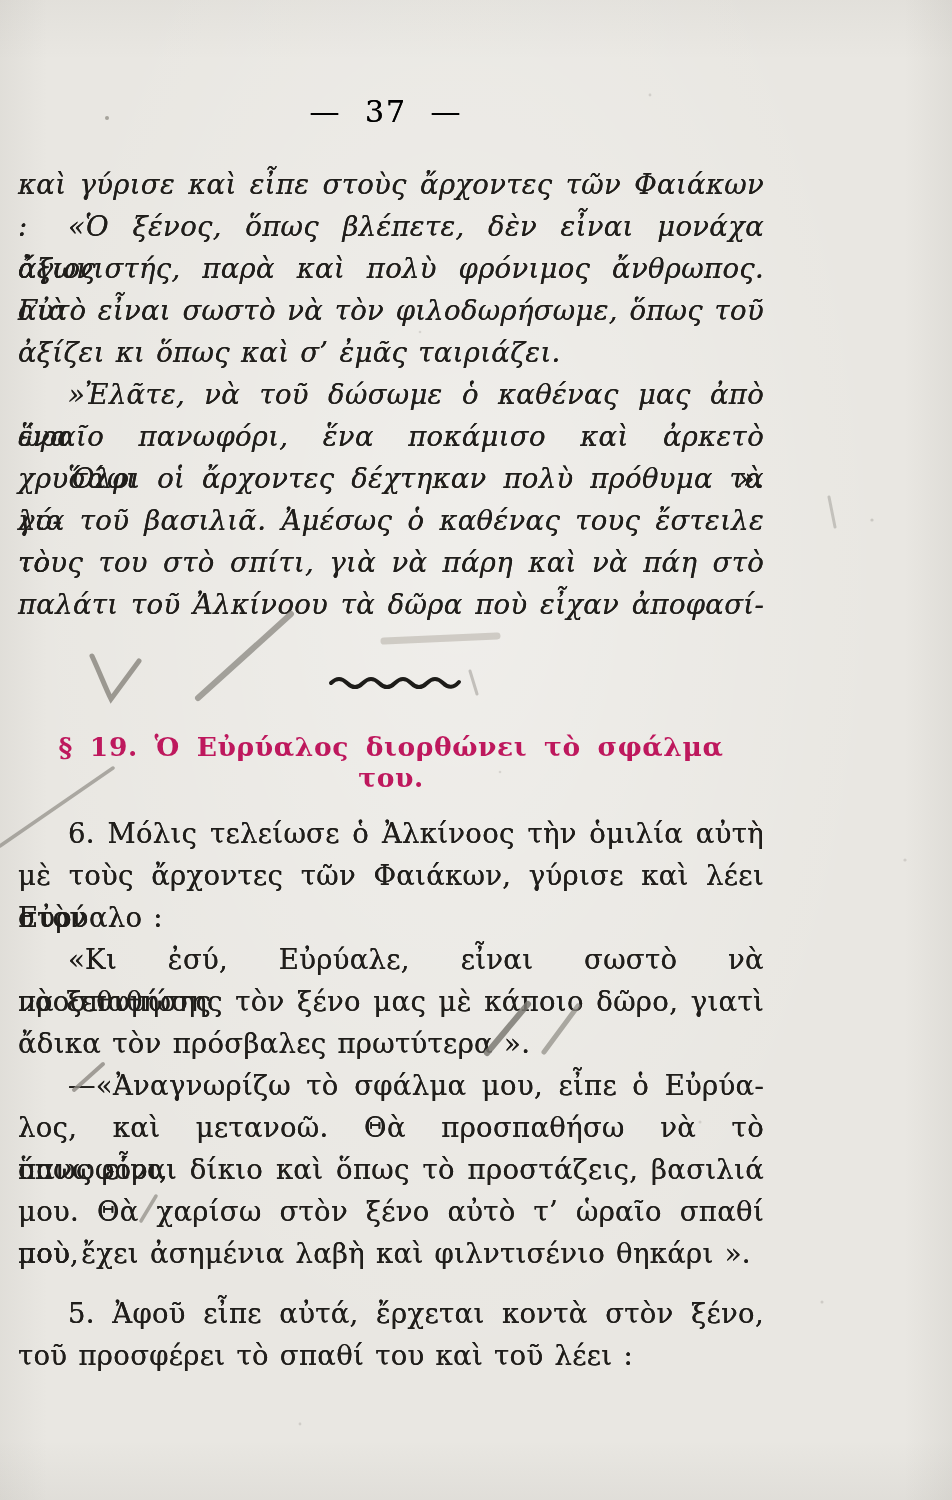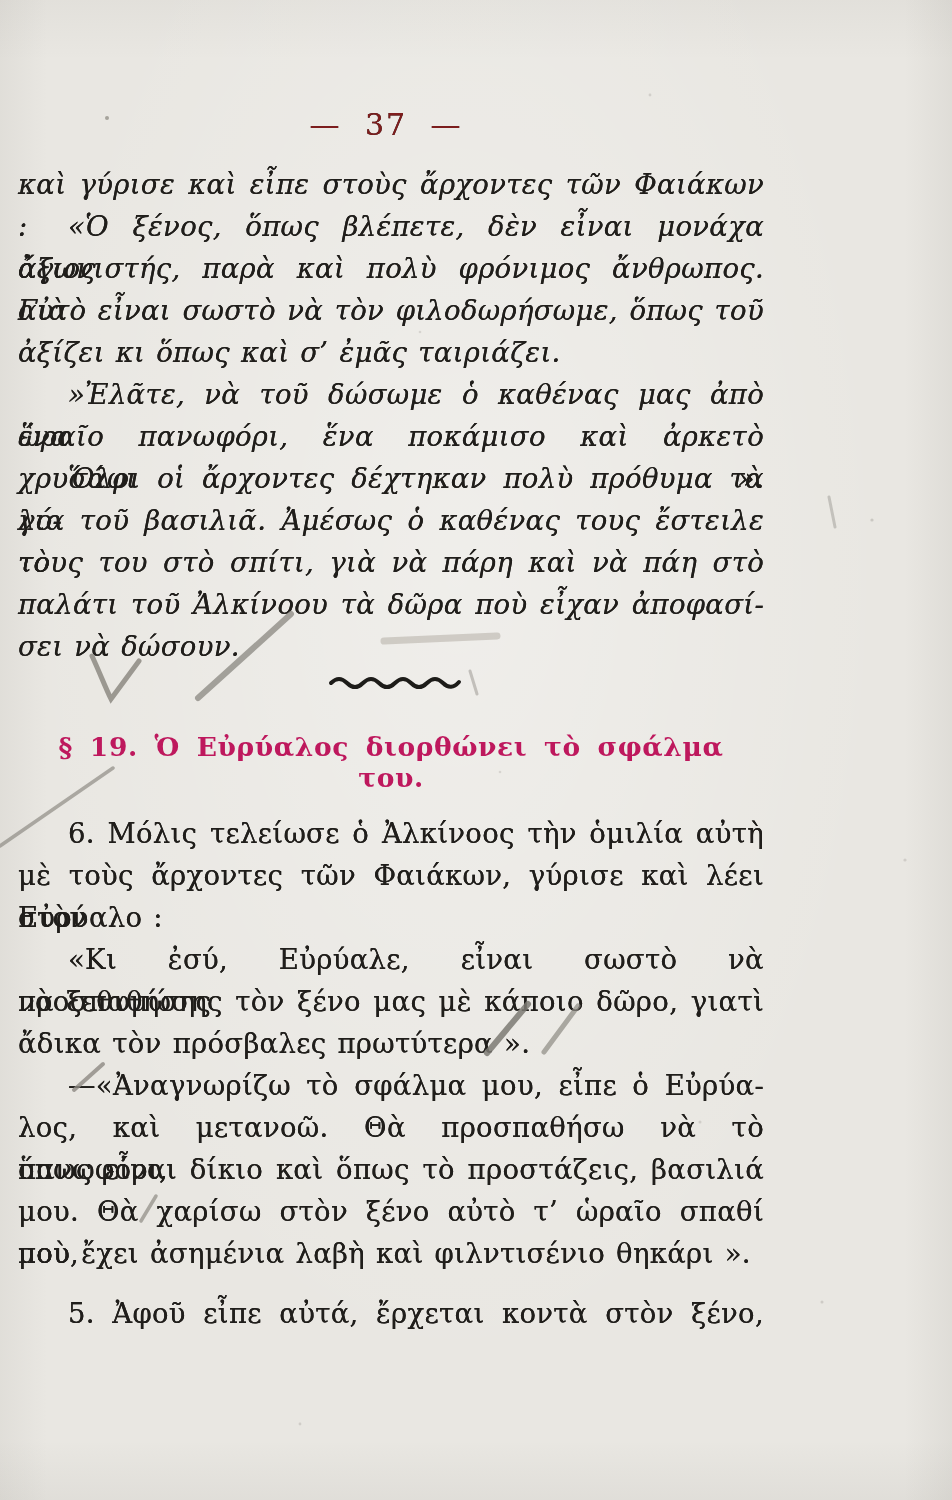--- a/index.html
+++ b/index.html
@@ -8,23 +8,23 @@
     background-color:#e9e7e2;
     background-image:
       radial-gradient(ellipse at 48% 38%, rgba(255,255,255,.30), rgba(255,255,255,0) 62%),
       linear-gradient(90deg, rgba(60,55,45,.05), rgba(0,0,0,0) 5%, rgba(0,0,0,0) 95%, rgba(60,55,45,.06)),
       linear-gradient(180deg, rgba(60,55,45,.04), rgba(0,0,0,0) 4%, rgba(0,0,0,0) 96%, rgba(60,55,45,.05));
     font-family:"DejaVu Serif","Liberation Serif",serif;
     color:#201e1b;
   }
   .page{position:absolute;inset:0;}
   .page-number{
-    position:absolute;top:107px;left:0;width:772px;
+    position:absolute;top:94px;left:0;width:772px;
     text-align:center;font-size:30px;letter-spacing:2px;word-spacing:12px;
-    color:#7f1d1d;text-shadow:0 0 .5px #1c1b19;
+    color:#000000;text-shadow:0 0 .5px #1c1b19;
   }
   .textblock{position:absolute;left:18px;width:746px;font-size:27.5px;line-height:42px;
     letter-spacing:.3px;word-spacing:2px;color:#201e1b;text-shadow:0 0 .45px #201e1b;}
   .block-prev{top:163px;font-style:italic;}
   .block-p1{top:812px;}
   .block-p2{top:1292px;}
   .ln{height:42px;white-space:nowrap;text-align:left;}
   .ln.j{white-space:normal;text-align:justify;text-align-last:justify;}
   .ln.ind{text-indent:50px;}
   .section-heading{
@@ -46,41 +46,41 @@
     <div class="ln j ind">«Ὁ ξένος, ὅπως βλέπετε, δὲν εἶναι μονάχα ἄξιος</div>
     <div class="ln j">ἀγωνιστής, παρὰ καὶ πολὺ φρόνιμος ἄνθρωπος. Γιὰ</div>
     <div class="ln j">αὐτὸ εἶναι σωστὸ νὰ τὸν φιλοδωρήσωμε, ὅπως τοῦ</div>
     <div class="ln">ἀξίζει κι ὅπως καὶ σ’ ἐμᾶς ταιριάζει.</div>
     <div class="ln j ind">»Ἐλᾶτε, νὰ τοῦ δώσωμε ὁ καθένας μας ἀπὸ ἕνα</div>
     <div class="ln j">ὡραῖο πανωφόρι, ἕνα ποκάμισο καὶ ἀρκετὸ χρυσάφι ».</div>
     <div class="ln j ind">Ὅλοι οἱ ἄρχοντες δέχτηκαν πολὺ πρόθυμα τὰ λό-</div>
     <div class="ln j">για τοῦ βασιλιᾶ. Ἀμέσως ὁ καθένας τους ἔστειλε τὸ</div>
     <div class="ln j">τους του στὸ σπίτι, γιὰ νὰ πάρη καὶ νὰ πάη στὸ</div>
     <div class="ln j">παλάτι τοῦ Ἀλκίνοου τὰ δῶρα ποὺ εἶχαν ἀποφασί-</div>
-    <div class="ln">σει νὰ δώσουν.</div>
   </div>
 
   <div class="section-heading">§ 19. Ὁ Εὐρύαλος διορθώνει τὸ σφάλμα του.</div>
 
   <div class="textblock block-p1">
     <div class="ln j ind">6. Μόλις τελείωσε ὁ Ἀλκίνοος τὴν ὁμιλία αὐτὴ</div>
     <div class="ln j">μὲ τοὺς ἄρχοντες τῶν Φαιάκων, γύρισε καὶ λέει στὸν</div>
     <div class="ln">Εὐρύαλο :</div>
     <div class="ln j ind">«Κι ἐσύ, Εὐρύαλε, εἶναι σωστὸ νὰ προσπαθήσης</div>
     <div class="ln j">νὰ ξεθυμώσης τὸν ξένο μας μὲ κάποιο δῶρο, γιατὶ</div>
     <div class="ln">ἄδικα τὸν πρόσβαλες πρωτύτερα ».</div>
     <div class="ln j ind">—«Ἀναγνωρίζω τὸ σφάλμα μου, εἶπε ὁ Εὐρύα-</div>
     <div class="ln j">λος, καὶ μετανοῶ. Θὰ προσπαθήσω νὰ τὸ πανωφόρι,</div>
     <div class="ln j">ὅπως εἶναι δίκιο καὶ ὅπως τὸ προστάζεις, βασιλιά</div>
     <div class="ln j">μου. Θὰ χαρίσω στὸν ξένο αὐτὸ τ’ ὡραῖο σπαθί μου,</div>
     <div class="ln">ποὺ ἔχει ἀσημένια λαβὴ καὶ φιλντισένιο θηκάρι ».</div>
   </div>
 
   <div class="textblock block-p2">
     <div class="ln j ind">5. Ἀφοῦ εἶπε αὐτά, ἔρχεται κοντὰ στὸν ξένο,</div>
+    <div class="ln">τοῦ προσφέρει τὸ σπαθί του καὶ τοῦ λέει :</div>
   </div>
 
   <svg class="marks" width="952" height="1500" viewBox="0 0 952 1500">
 
     <path d="M331,683 q8,-8 16,0 t16,0 t16,0 t16,0 t16,0 t16,0 t16,0 t16,-1" fill="none" stroke="#1d1c19" stroke-width="4" stroke-linecap="round"></path>
 
     <g stroke-linecap="round" fill="none">
       <path d="M92,656 C99,671 106,689 111,699 L139,661" stroke="#8d8a83" stroke-width="5" opacity="0.85"></path>
       <path d="M198,698 L291,614" stroke="#8a8780" stroke-width="6" opacity="0.75"></path>
       <path d="M384,641 L497,636" stroke="#9a948a" stroke-width="7" opacity="0.38"></path>

